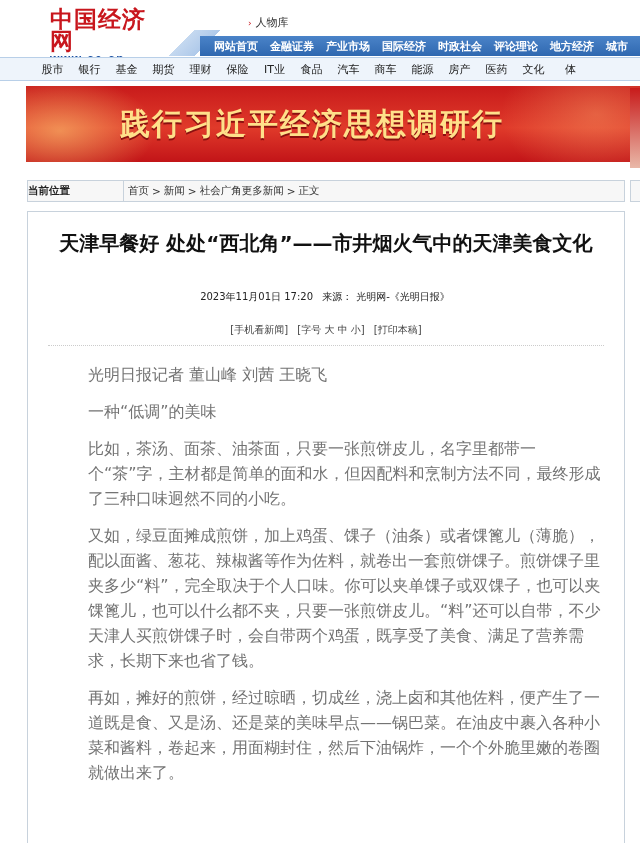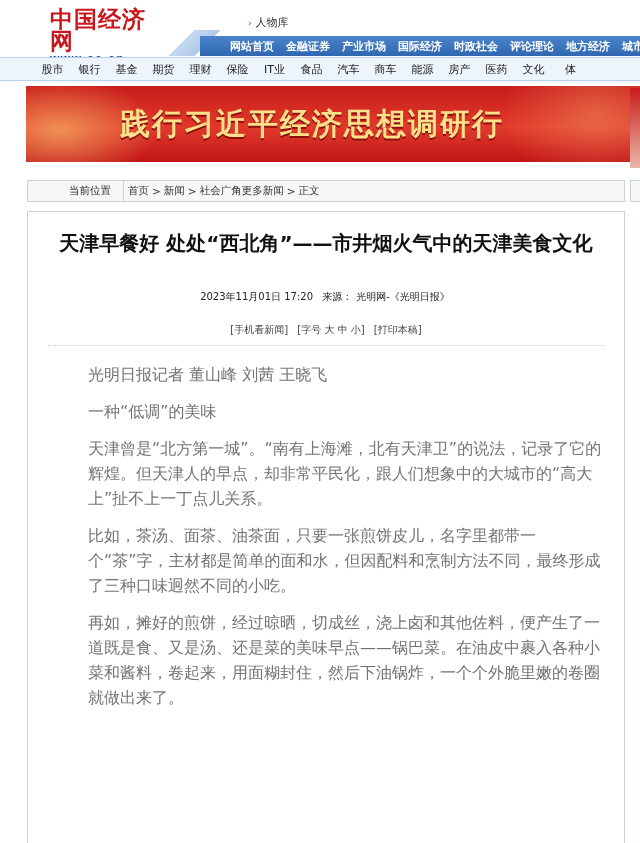--- a/index.html
+++ b/index.html
@@ -3,33 +3,33 @@
 <meta charset="utf-8">
 <style>
 *{box-sizing:border-box;margin:0;padding:0}
 html,body{width:640px;height:843px;overflow:hidden;background:#fff;font-family:"DejaVu Sans","Liberation Sans",sans-serif;color:#222}
 .header{position:relative;height:82px}
 .logo{position:absolute;left:50px;top:8px;width:100px}
 .logo-cn{font-family:"DejaVu Serif","Liberation Serif",serif;font-size:23px;font-weight:bold;color:#c8161d;letter-spacing:1px;line-height:22px}
 .logo-url{font-family:"Liberation Sans",sans-serif;font-size:12px;font-weight:bold;color:#1a4fa0;letter-spacing:1.5px;line-height:14px}
 .channel{position:absolute;left:248px;top:15px;font-size:11px;color:#333;display:flex;align-items:center;gap:4px}
 .channel .tri{color:#c8161d;font-size:9px}
-.nav1{position:absolute;left:200px;top:36px;right:0;height:20px;background:linear-gradient(#4a83c8,#2f68b0);display:flex;align-items:center;padding-left:24px}
+.nav1{position:absolute;left:200px;top:36px;right:0;height:20px;background:linear-gradient(#4a83c8,#2f68b0);display:flex;align-items:center;padding-left:8px}
 .nav1 a{color:#fff;font-size:11px;font-weight:bold;text-decoration:none;padding:0 6px;white-space:nowrap}
 .nav1-deco{position:absolute;left:160px;top:30px;width:60px;height:26px;background:linear-gradient(135deg,#fff 40%,#9ebfe6 40%,#7aa6dc 70%,#fff 70%);opacity:.6}
 .nav2{position:absolute;left:0;top:57px;right:0;height:24px;background:#eef4fb;border-top:1px solid #b8cfe8;border-bottom:1px solid #b8cfe8;display:flex;align-items:center;padding-left:34px}
 .nav2 a{color:#222;font-size:11px;text-decoration:none;width:37px;text-align:center;flex:none}
 .banner{position:absolute;left:26px;top:86px;width:614px;height:76px;background:linear-gradient(180deg,#c81b1b 0%,#e03a2a 55%,#c21418 100%);overflow:hidden}
 .banner:before{content:"";position:absolute;left:-30px;top:-10px;width:160px;height:110px;background:radial-gradient(ellipse at 40% 50%,rgba(255,215,120,.55),rgba(255,200,120,0) 70%)}
 .banner:after{content:"";position:absolute;right:-20px;top:-20px;width:160px;height:120px;background:radial-gradient(ellipse at 60% 40%,rgba(255,190,120,.35),rgba(255,190,120,0) 70%)}
 .banner-title{position:absolute;left:94px;top:18px;font-size:30px;font-weight:bold;color:#ffe08a;letter-spacing:2px;text-shadow:0 2px 0 #8a1010;font-family:"DejaVu Serif","Liberation Serif",serif;z-index:2}
 .side-ad{position:absolute;left:630px;top:88px;width:20px;height:80px;background:linear-gradient(180deg,#c81b1b,#e9b8a8);}
 .side-ad2{position:absolute;left:630px;top:180px;width:20px;height:22px;border:1px solid #c8d2dc;background:#f7f7f7}
 .breadcrumb{position:absolute;left:27px;top:180px;width:598px;height:22px;border:1px solid #c8d2dc;background:#f7f7f7;display:flex;align-items:center;font-size:10.5px;color:#333}
-.breadcrumb .lbl{width:95px;text-align:right;padding-right:12px;font-weight:normal;color:#222}
+.breadcrumb .lbl{width:95px;text-align:left;padding-right:12px;font-weight:bold;color:#222}
 .breadcrumb .sep{width:1px;height:22px;background:#c8d2dc;margin-right:4px}
 .breadcrumb a{color:#333;text-decoration:none}
 .breadcrumb .gt{margin:0 3px;color:#333}
 .article{position:absolute;left:27px;top:211px;width:598px;height:640px;border:1px solid #c8d2dc;border-bottom:none}
 .title{position:absolute;left:0;right:0;top:18px;text-align:center;font-size:20px;font-weight:bold;color:#111;line-height:27px;padding:0 6px}
 .meta{position:absolute;left:0;right:0;top:78px;text-align:center;font-size:10px;color:#222}
 .meta span{margin:0 2px}
 .tools{position:absolute;left:0;right:0;top:111px;text-align:center;font-size:10px;color:#444}
 .tools a{color:#444;text-decoration:none;margin:0 3px}
 .tools .dotline{position:absolute;left:20px;right:20px;top:22px;border-top:1px dotted #ccc}
@@ -104,17 +104,17 @@
   </div>
   <div class="tools">
     <a>[手机看新闻]</a>
     <a>[字号 大 中 小]</a>
     <a>[打印本稿]</a>
     <div class="dotline"></div>
   </div>
   <div class="body">
     <p>光明日报记者 董山峰 刘茜 王晓飞</p>
     <p>一种“低调”的美味</p>
-    <p>天津曾是“北方第一城”。“南有上海滩，北有天津卫”的说法，记录了它的辉煌。但天津人的早点，却非常平民化，跟人们想象中的大城市的“高大上”扯不上一丁点儿关系。</p>
     <p>比如，茶汤、面茶、油茶面，只要一张煎饼皮儿，名字里都带一个“茶”字，主材都是简单的面和水，但因配料和烹制方法不同，最终形成了三种口味迥然不同的小吃。</p>
+    <p>又如，绿豆面摊成煎饼，加上鸡蛋、馃子（油条）或者馃篦儿（薄脆），配以面酱、葱花、辣椒酱等作为佐料，就卷出一套煎饼馃子。煎饼馃子里夹多少“料”，完全取决于个人口味。你可以夹单馃子或双馃子，也可以夹馃篦儿，也可以什么都不夹，只要一张煎饼皮儿。“料”还可以自带，不少天津人买煎饼馃子时，会自带两个鸡蛋，既享受了美食、满足了营养需求，长期下来也省了钱。</p>
     <p>再如，摊好的煎饼，经过晾晒，切成丝，浇上卤和其他佐料，便产生了一道既是食、又是汤、还是菜的美味早点——锅巴菜。在油皮中裹入各种小菜和酱料，卷起来，用面糊封住，然后下油锅炸，一个个外脆里嫩的卷圈就做出来了。</p>
   </div>
 </div>
 
 </body></html>

